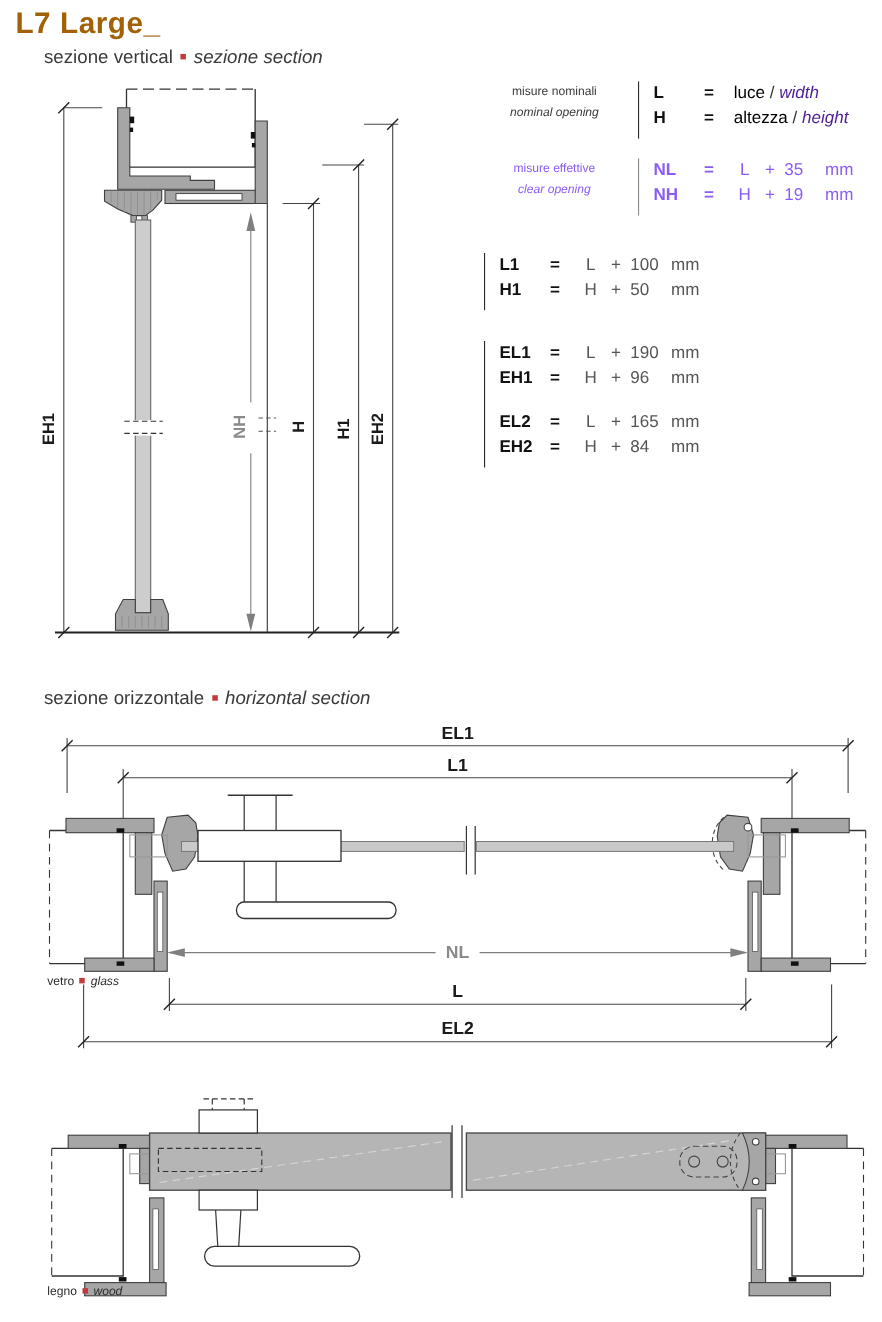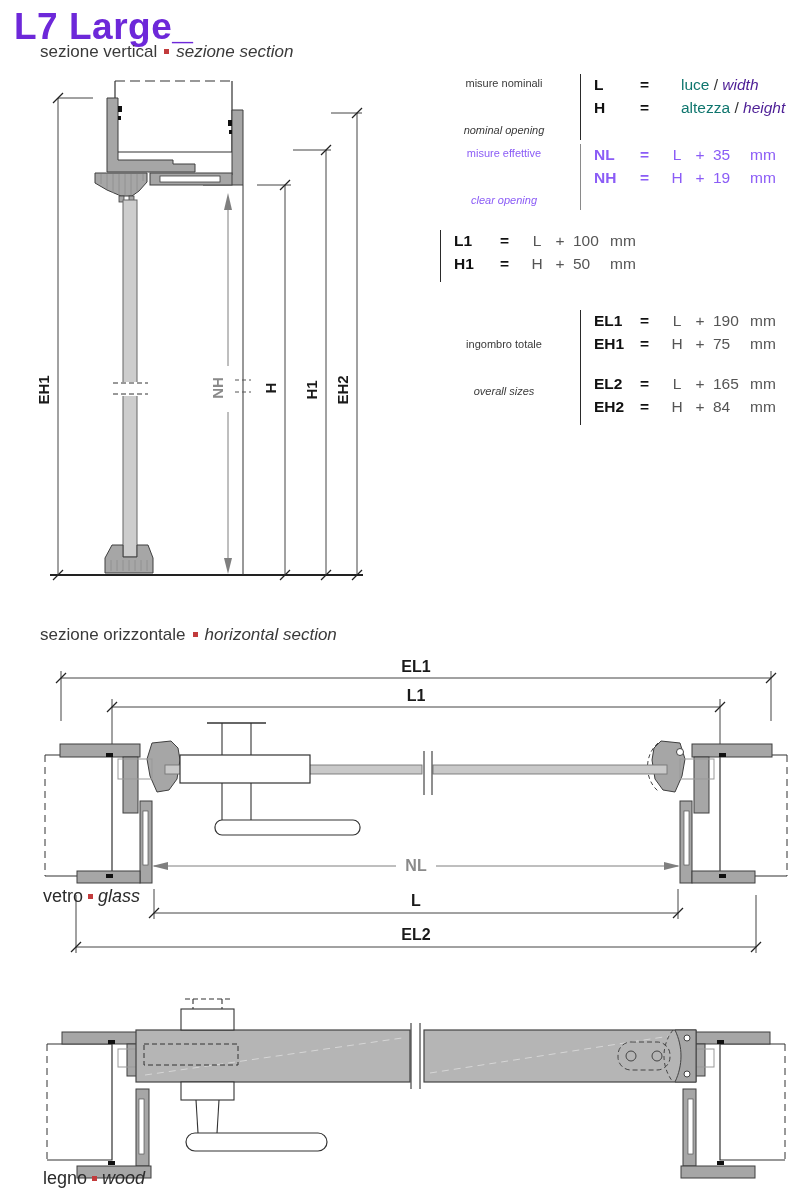--- a/index.html
+++ b/index.html
@@ -1,43 +1,43 @@
 <!DOCTYPE html>
 <html><head>
 <meta charset="utf-8">
 <style>
   html,body{margin:0;padding:0;background:#fff;}
   #page{position:relative;width:802px;height:1202px;background:#fff;overflow:hidden;
         font-family:"Liberation Sans",sans-serif;color:#222;}
   .abs{position:absolute;}
 
   
-  #title{left:14px;top:6px;font-size:37px;font-weight:700;color:#6d28d9;letter-spacing:.5px;}
+  #title{left:14px;top:6px;font-size:27px;font-weight:700;color:#a16207;letter-spacing:.5px;}
   .heading{font-size:17px;color:#3a3a3a;white-space:nowrap;}
   .heading .en{font-style:italic;}
   .bullet{display:inline-block;width:5px;height:5px;background:#c23b3c;margin:0 7px 2px 7px;vertical-align:middle;}
 
   
-  .matlabel{font-size:18px;color:#2b2b2b;white-space:nowrap;}
+  .matlabel{font-size:11px;color:#2b2b2b;white-space:nowrap;}
   .matlabel .en{font-style:italic;}
   .matlabel .bullet{margin:0 5px 2px 5px;}
 
   
   .tgroup{position:absolute;left:440px;width:362px;display:flex;}
   .tlabel{width:128px;text-align:center;padding-right:12px;font-size:11px;line-height:19px;color:#3a3a3a;}
-  .tlabel .lab-en{font-style:italic;margin-top:28px;}
+  .tlabel .lab-en{font-style:italic;}
   .trows{border-left:1.7px solid #2a2a2a;padding:2px 0 4px 13px;}
   .trow{display:flex;align-items:baseline;height:23px;font-size:15.5px;}
   .sym{min-width:46px;font-weight:700;color:#111;}
   .eq{width:27px;font-weight:700;color:#111;}
   .fml{color:#555;}
   .base{width:20px;text-align:center;}
   .plus{width:26px;text-align:center;}
   .num{width:32px;margin-right:5px;}
-  .exprtext{color:#0f766e;margin-left:14px;}
+  .exprtext{color:#000000;}
   .sep{white-space:pre;color:#333;}
   .ital{font-style:italic;color:#4c1d95;}
   .muted, .muted .sym, .muted .eq, .muted .tlabel, .muted .fml{color:#8b5cf6;}
   .centerlab{align-items:center;}
   .rowgap{height:17px;}
 
   
   svg text.dimlab{font-family:"Liberation Sans",sans-serif;font-weight:700;font-size:15px;fill:#1a1a1a;}
   svg text.dimlab-muted{fill:#8a8a8a;}
   svg text.dimlab-h{font-size:16px;}
@@ -223,39 +223,35 @@
           <span class="eq">=</span>
           <span class="fml base">H</span>
           <span class="fml plus">+</span>
           <span class="fml num">50</span>
           <span class="fml">mm</span>
         </div>
       </div>
     </div>
 
     <div class="tgroup centerlab" style="top:310px">
-      <div class="tlabel">
-        <div class="lab-it">ingombro totale</div>
-        <div class="lab-en">overall sizes</div>
-      </div>
       <div class="trows">
         <div class="trow">
           <span class="sym">EL1</span>
           <span class="eq">=</span>
           <span class="fml base">L</span>
           <span class="fml plus">+</span>
           <span class="fml num">190</span>
           <span class="fml">mm</span>
         </div>
         <div class="trow">
           <span class="sym">EH1</span>
           <span class="eq">=</span>
           <span class="fml base">H</span>
           <span class="fml plus">+</span>
-          <span class="fml num">75</span>
+          <span class="fml num">96</span>
           <span class="fml">mm</span>
         </div>
         <div class="rowgap"></div>
         <div class="trow">
           <span class="sym">EL2</span>
           <span class="eq">=</span>
           <span class="fml base">L</span>
           <span class="fml plus">+</span>
           <span class="fml num">165</span>
           <span class="fml">mm</span>

